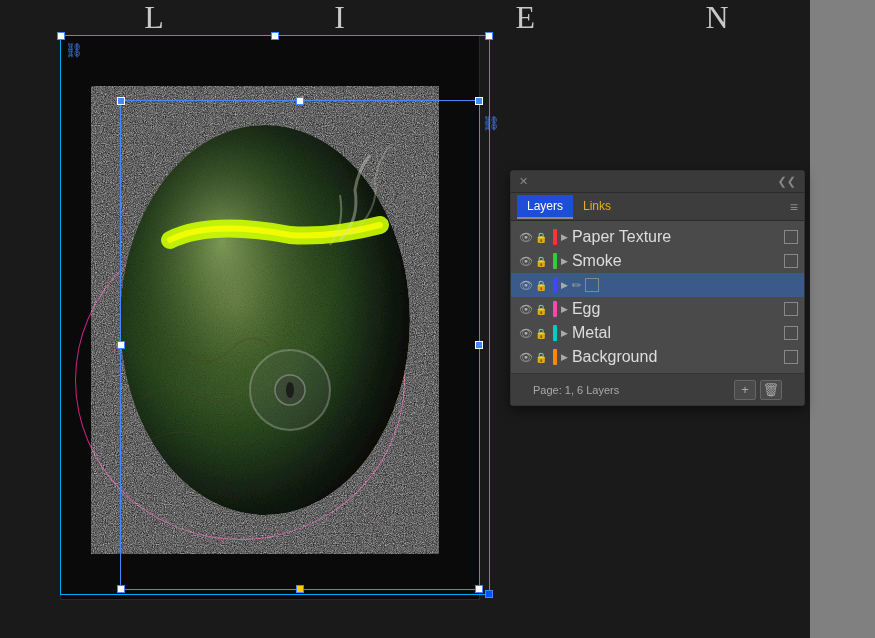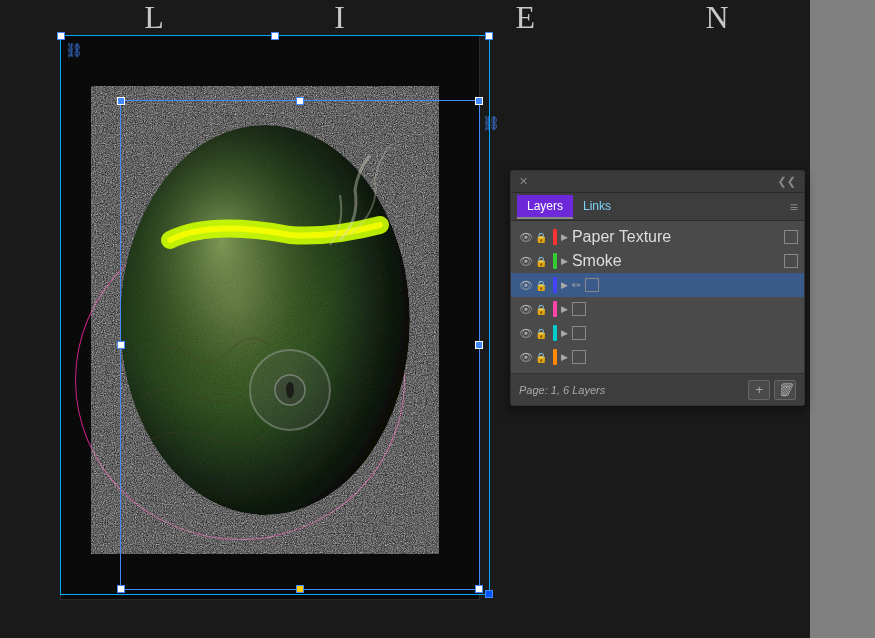--- a/index.html
+++ b/index.html
@@ -184,28 +184,28 @@
       display: flex;
       align-items: center;
       background: #3d3d3d;
       border-bottom: 1px solid #2a2a2a;
       padding: 0 6px;
       height: 28px;
     }
     .tab {
       padding: 4px 10px;
       font-size: 12px;
-      color: #7dd3fc;
+      color: #eab308;
       cursor: pointer;
       border-bottom: 2px solid transparent;
     }
     .tab.active {
       color: #fff;
       border-bottom: 2px solid #888;
-      background: #6d28d9;
+      background: #1d4ed8;
     }
     .panel-menu-icon {
       margin-left: auto;
       color: #888;
       font-size: 14px;
       cursor: pointer;
     }
 
     .layers-list {
       padding: 4px 0;
@@ -276,25 +276,24 @@
       width: 14px;
       height: 14px;
       border: 1px solid #888;
       background: transparent;
       flex-shrink: 0;
     }
 
     .panel-footer {
       display: flex;
       align-items: center;
-      padding: 6px 8px;
+      padding: 6px 22px;
       border-top: 1px solid #333;
       background: #3d3d3d;
       height: 32px;
-      font-style: italic;
     }
     .footer-page-info {
       font-size: 11px;
       color: #aaa;
       flex: 1;
     }
     .footer-btn {
       width: 22px;
       height: 20px;
       border: 1px solid #666;
@@ -429,36 +428,39 @@
         <span class="layer-arrow">▶</span>
         <span class="layer-edit-icon">✏</span>
         <div class="layer-thumb"></div>
       </div>
 
       <div class="layer-row">
         <div class="layer-eye">👁</div>
         <div class="layer-lock">🔒</div>
         <div class="layer-color-bar" style="background:#ff44aa;"></div>
         <span class="layer-arrow">▶</span>
+        <span class="layer-name">Egg</span>
         <div class="layer-thumb-empty"></div>
       </div>
 
       <div class="layer-row">
         <div class="layer-eye">👁</div>
         <div class="layer-lock">🔒</div>
         <div class="layer-color-bar" style="background:#00cccc;"></div>
         <span class="layer-arrow">▶</span>
+        <span class="layer-name">Metal</span>
         <div class="layer-thumb-empty"></div>
       </div>
 
       <div class="layer-row">
         <div class="layer-eye">👁</div>
         <div class="layer-lock">🔒</div>
         <div class="layer-color-bar" style="background:#ff8800;"></div>
         <span class="layer-arrow">▶</span>
+        <span class="layer-name">Background</span>
         <div class="layer-thumb-empty"></div>
       </div>
 
     </div>
 
     <div class="panel-footer">
       <span class="footer-page-info">Page: 1, 6 Layers</span>
       <div class="footer-btn">+</div>
       <div class="footer-btn">🗑</div>
     </div>

